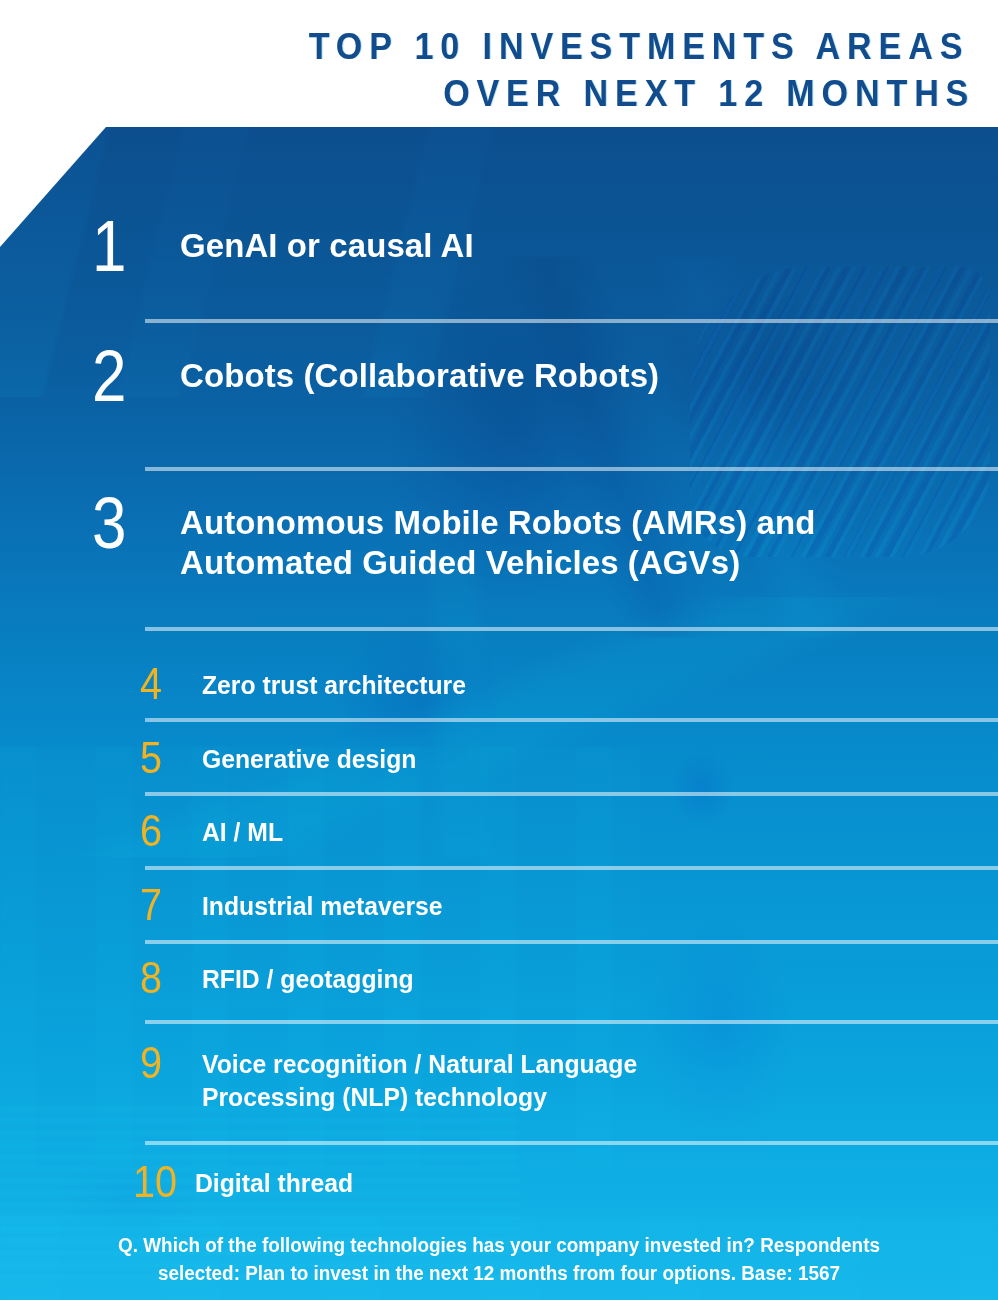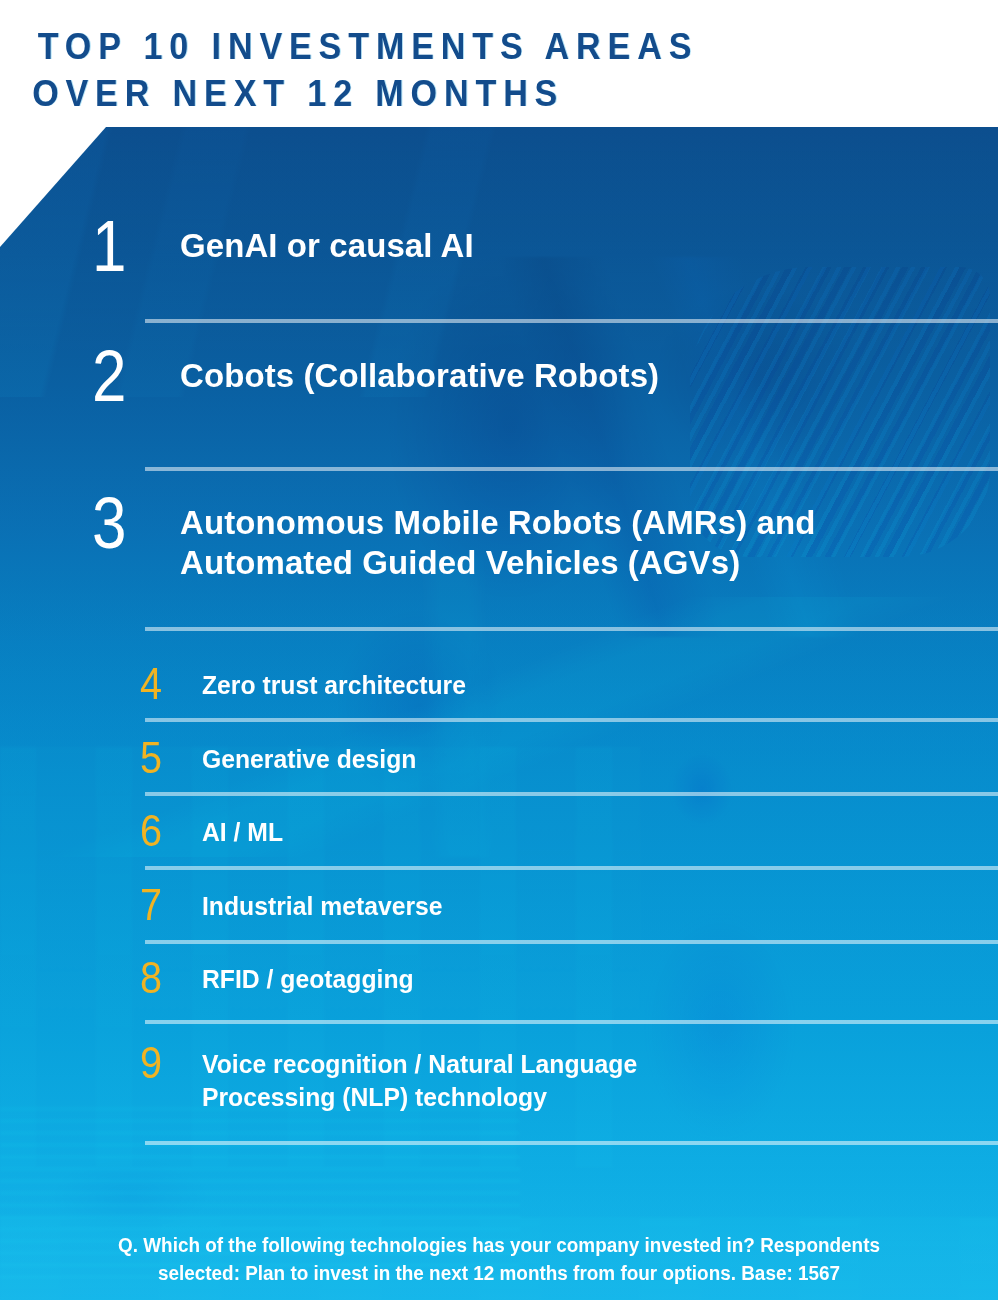--- a/index.html
+++ b/index.html
@@ -8,21 +8,21 @@
     background:#ffffff;
     font-family:"Liberation Sans", sans-serif;
     overflow:hidden;
   }
 
   .page{ position:relative; width:998px; height:1300px; background:#fff; }
 
   
   .title-block{
     position:absolute; top:0; left:0; width:998px; height:127px;
-    display:flex; flex-direction:column; align-items:flex-start; justify-content:center;
+    display:flex; flex-direction:column; align-items:flex-end; justify-content:center;
     padding-top:14px;
     padding-left:9px;
   }
   .title-line{
     color:#134C8C;
     font-family:"Liberation Sans Narrow","Liberation Sans", sans-serif;
     font-weight:bold;
     font-size:37px;
     letter-spacing:7.5px;
     line-height:1.26;
@@ -255,20 +255,24 @@
 
       <div class="row small" style="top:913px;">
         <div class="num">9</div>
         <div class="lbl">
           <div>Voice recognition / Natural Language</div>
           <div>Processing (NLP) technology</div>
         </div>
       </div>
       <div class="divider" style="top:1014px;"></div>
 
+      <div class="row small" style="top:1032px;">
+        <div class="num" style="margin-left:133px;">10</div>
+        <div class="lbl">Digital thread</div>
+      </div>
 
     </div>
   </div>
 
   <div class="foot">
     <b>Q.</b>
     <span>Which of the following technologies has your company invested in? Respondents selected: Plan to invest in the next 12 months from four options. Base: 1567</span>
   </div>
 
 </div>

